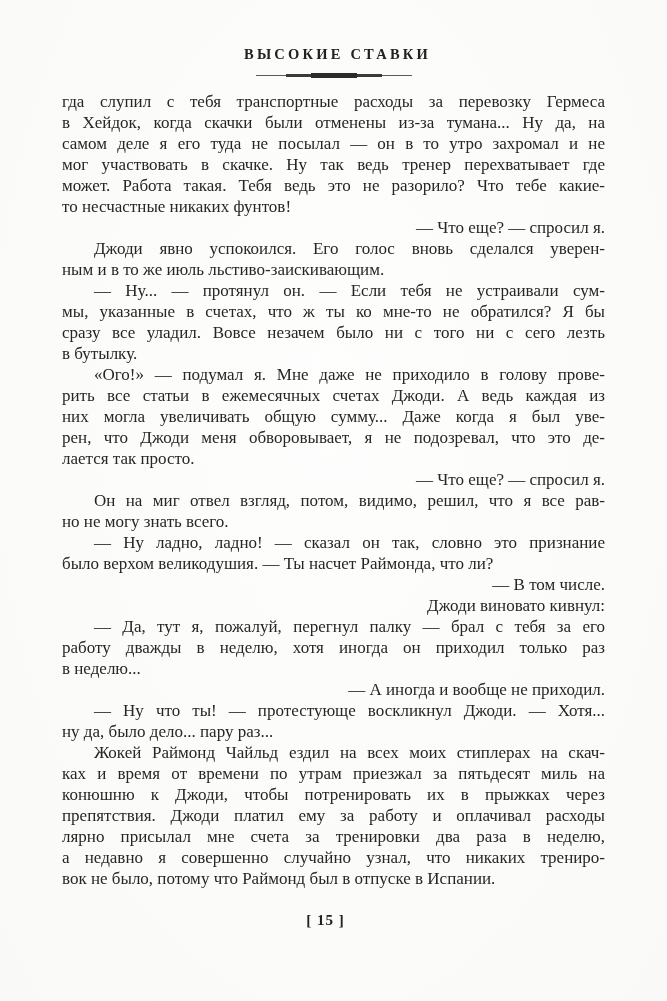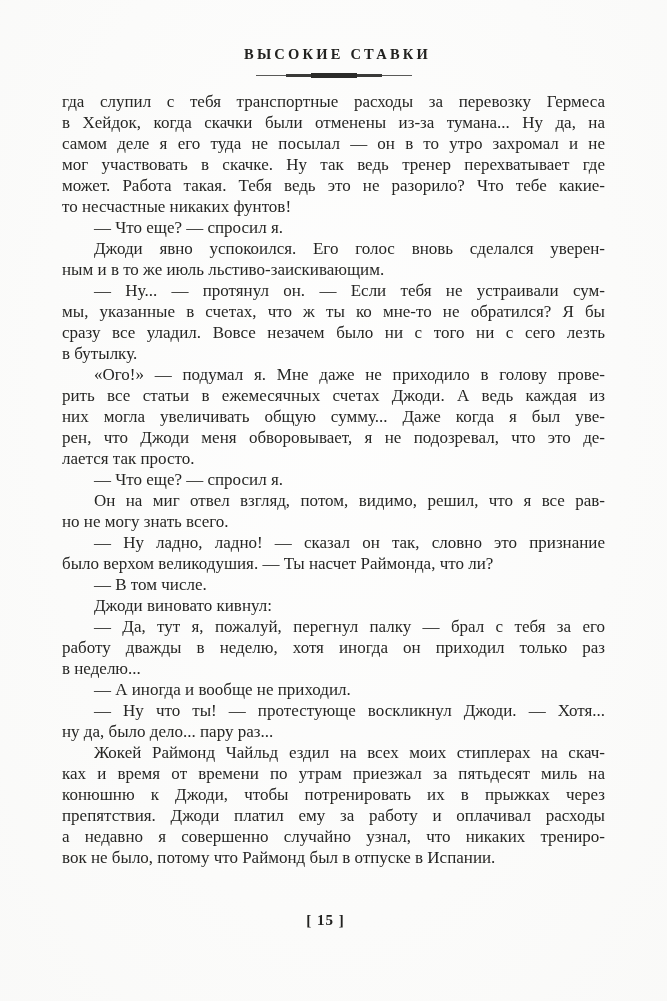--- a/index.html
+++ b/index.html
@@ -60,20 +60,21 @@
     height: 21px;
     overflow: hidden;
     text-align: left;
   }
   .line.just {
     text-align: justify;
     text-align-last: justify;
   }
   .line.indent {
     padding-left: 32px;
+    text-align: right;
   }
   .page-number {
     position: absolute;
     top: 912px;
     left: 0;
     right: 16px;
     text-align: center;
     font-size: 15px;
     font-weight: bold;
     letter-spacing: 1px;
@@ -124,19 +125,20 @@
       <div class="line indent just">— Да, тут я, пожалуй, перегнул палку — брал с тебя за его</div>
       <div class="line just">работу дважды в неделю, хотя иногда он приходил только раз</div>
       <div class="line">в неделю...</div>
       <div class="line indent">— А иногда и вообще не приходил.</div>
       <div class="line indent just">— Ну что ты! — протестующе воскликнул Джоди. — Хотя...</div>
       <div class="line">ну да, было дело... пару раз...</div>
       <div class="line indent just">Жокей Раймонд Чайльд ездил на всех моих стиплерах на скач-</div>
       <div class="line just">ках и время от времени по утрам приезжал за пятьдесят миль на</div>
       <div class="line just">конюшню к Джоди, чтобы потренировать их в прыжках через</div>
       <div class="line just">препятствия. Джоди платил ему за работу и оплачивал расходы</div>
+      <div class="line just">лярно присылал мне счета за тренировки два раза в неделю,</div>
       <div class="line just">а недавно я совершенно случайно узнал, что никаких трениро-</div>
       <div class="line">вок не было, потому что Раймонд был в отпуске в Испании.</div>
     </div>
 
   <div class="page-number">[ 15 ]</div>
 
 </div>
 
 </body></html>

